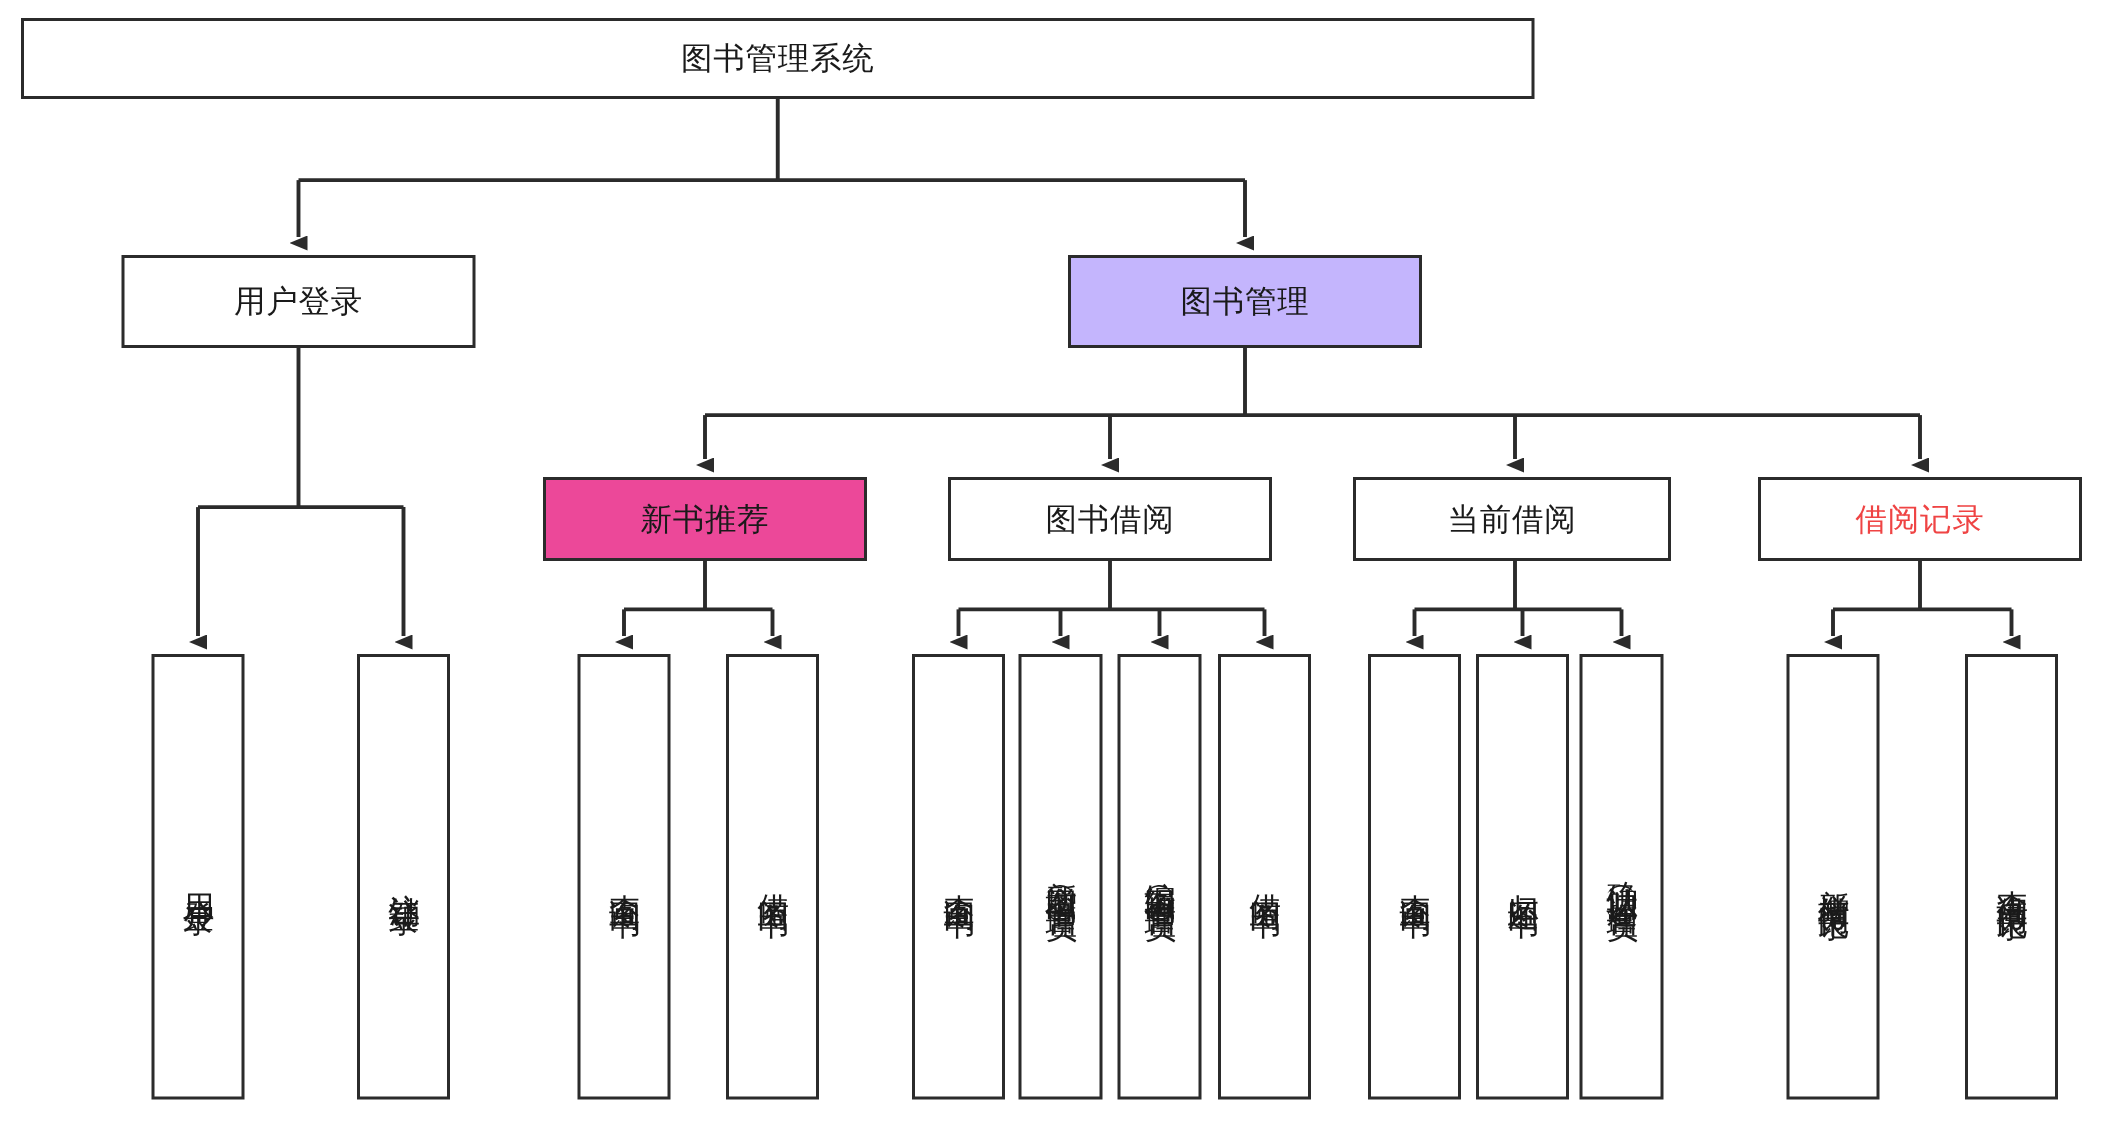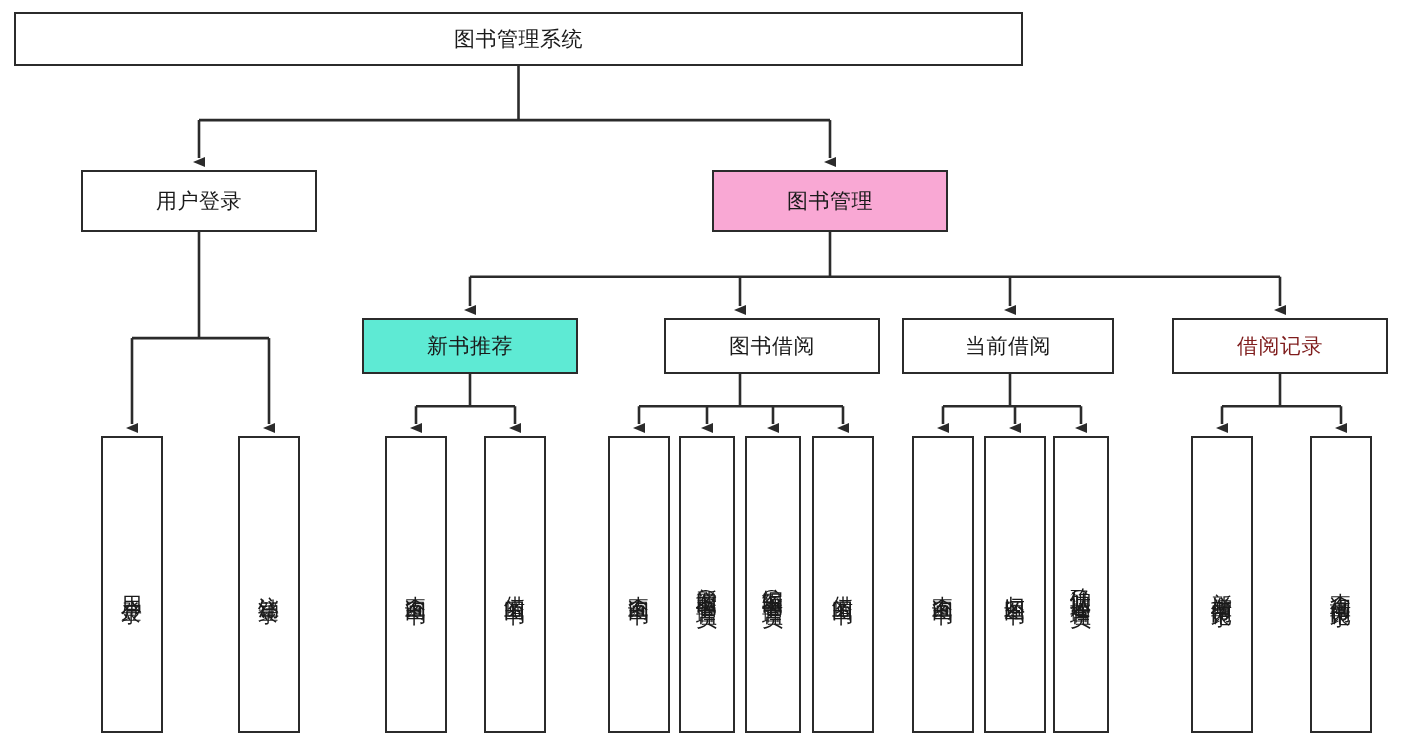--- a/index.html
+++ b/index.html
@@ -110,33 +110,33 @@
       </g>
   </svg>
 
   <div id="nodes-layer">
       <div class="node horiz" style="left: 14px; top: 12px; width: 1009px; height: 54px; border-color: rgb(43, 43, 43); background: rgb(255, 255, 255); color: rgb(26, 26, 26);">
         <span class="hlabel">图书管理系统</span>
       </div>
       <div class="node horiz" style="left: 81px; top: 170px; width: 236px; height: 62px; border-color: rgb(43, 43, 43); background: rgb(255, 255, 255); color: rgb(26, 26, 26);">
         <span class="hlabel">用户登录</span>
       </div>
-      <div class="node horiz" style="left: 712px; top: 170px; width: 236px; height: 62px; border-color: rgb(43, 43, 43); background: #f9a8d4; color: rgb(26, 26, 26);">
+      <div class="node horiz" style="left: 712px; top: 170px; width: 236px; height: 62px; border-color: rgb(43, 43, 43); background: #c4b5fd; color: rgb(26, 26, 26);">
         <span class="hlabel">图书管理</span>
       </div>
-      <div class="node horiz" style="left: 362px; top: 318px; width: 216px; height: 56px; border-color: rgb(43, 43, 43); background: #5eead4; color: rgb(26, 26, 26);">
+      <div class="node horiz" style="left: 362px; top: 318px; width: 216px; height: 56px; border-color: rgb(43, 43, 43); background: #ec4899; color: rgb(26, 26, 26);">
         <span class="hlabel">新书推荐</span>
       </div>
-      <div class="node horiz" style="left: 632px; top: 318px; width: 216px; height: 56px; border-color: rgb(43, 43, 43); background: rgb(255, 255, 255); color: rgb(26, 26, 26); margin-left: 32px;">
+      <div class="node horiz" style="left: 632px; top: 318px; width: 216px; height: 56px; border-color: rgb(43, 43, 43); background: rgb(255, 255, 255); color: rgb(26, 26, 26);">
         <span class="hlabel">图书借阅</span>
       </div>
       <div class="node horiz" style="left: 902px; top: 318px; width: 212px; height: 56px; border-color: rgb(43, 43, 43); background: rgb(255, 255, 255); color: rgb(26, 26, 26);">
         <span class="hlabel">当前借阅</span>
       </div>
-      <div class="node horiz" style="left: 1172px; top: 318px; width: 216px; height: 56px; border-color: rgb(43, 43, 43); background: rgb(255, 255, 255); color: #7f1d1d;">
+      <div class="node horiz" style="left: 1172px; top: 318px; width: 216px; height: 56px; border-color: rgb(43, 43, 43); background: rgb(255, 255, 255); color: #ef4444;">
         <span class="hlabel">借阅记录</span>
       </div>
       <div class="node vert" style="left: 101px; top: 436px; width: 62px; height: 297px; border-color: rgb(43, 43, 43); background: rgb(255, 255, 255); color: rgb(26, 26, 26);">
         <span class="vlabel">用户登录</span>
       </div>
       <div class="node vert" style="left: 238px; top: 436px; width: 62px; height: 297px; border-color: rgb(43, 43, 43); background: rgb(255, 255, 255); color: rgb(26, 26, 26);">
         <span class="vlabel">注销登录</span>
       </div>
       <div class="node vert" style="left: 385px; top: 436px; width: 62px; height: 297px; border-color: rgb(43, 43, 43); background: rgb(255, 255, 255); color: rgb(26, 26, 26);">
         <span class="vlabel">查询图书</span>

